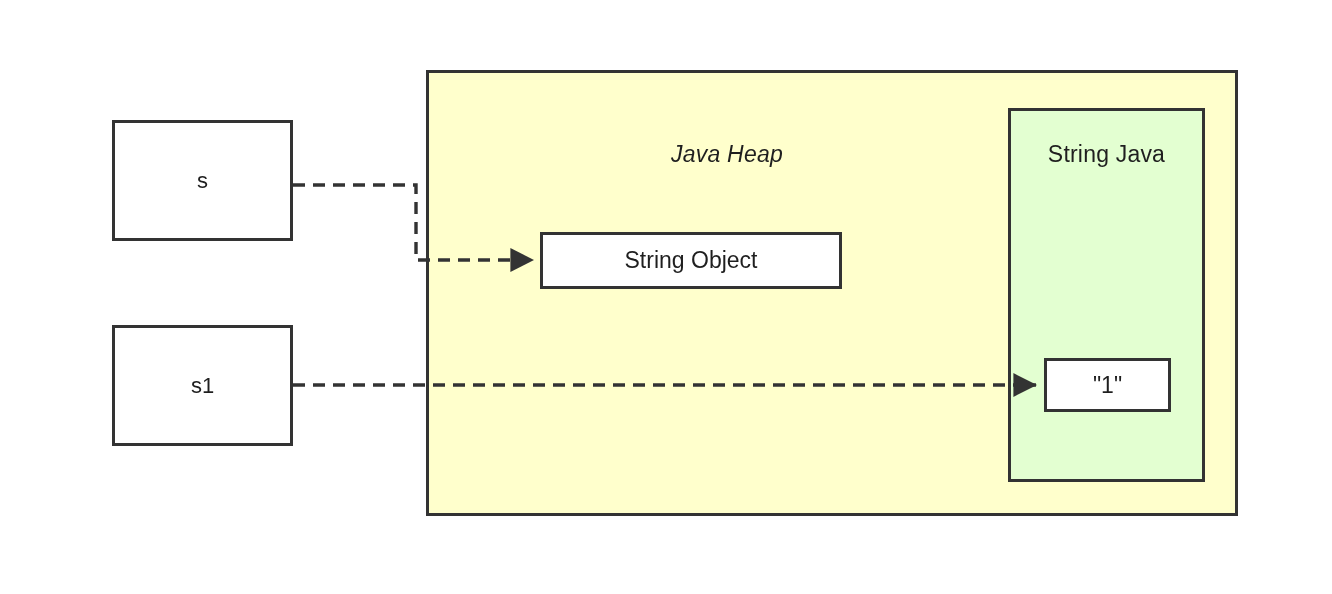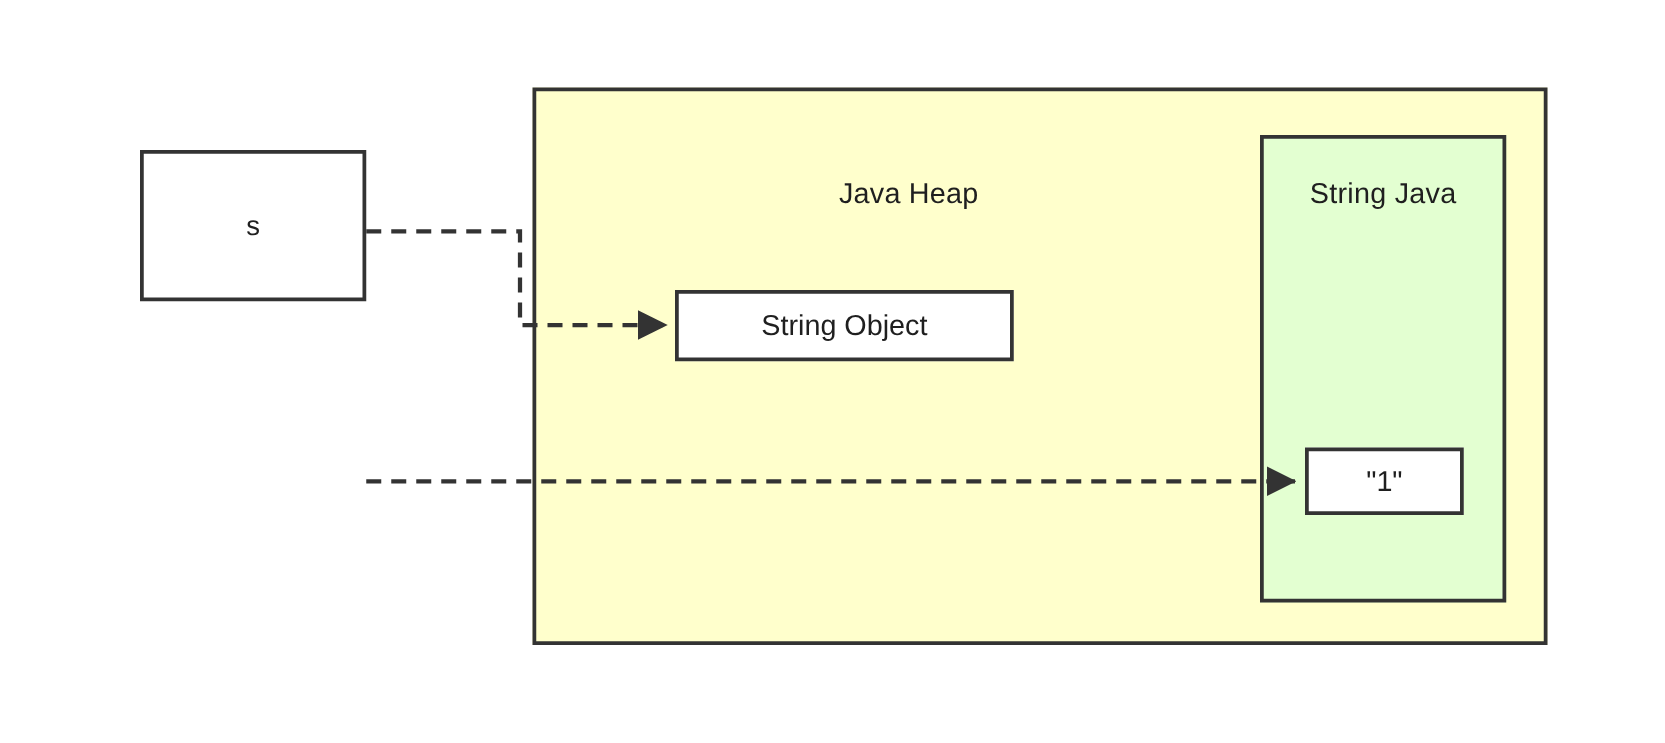--- a/index.html
+++ b/index.html
@@ -36,20 +36,21 @@
   }
   #heap-label {
     position: absolute;
     left: 0;
     top: 68px;
     width: 596px;
     text-align: center;
     font-size: 23px;
     color: #1f1f1f;
     letter-spacing: 0.2px;
+    font-style: italic;
   }
 
   
   #pool {
     left: 1008px;
     top: 108px;
     width: 197px;
     height: 374px;
     background: #e3ffd1;
     display: block;
@@ -80,21 +81,21 @@
     width: 181px;
     height: 121px;
     background: #ffffff;
     font-size: 22px;
   }
 
   
   #string-object {
     left: 540px;
     top: 232px;
-    width: 271px;
+    width: 302px;
     height: 57px;
     background: #ffffff;
     font-size: 23px;
   }
   #literal-one {
     left: 1044px;
     top: 358px;
     width: 127px;
     height: 54px;
     background: #ffffff;
@@ -121,20 +122,23 @@
   </div>
 
   <div id="pool" class="box">
     <div id="pool-label">String Java</div>
   </div>
 
   <div id="var-s" class="box">
     <span>s</span>
   </div>
 
+  <div id="var-s1" class="box">
+    <span>s1</span>
+  </div>
 
   <div id="string-object" class="box">
     <span>String Object</span>
   </div>
 
   <div id="literal-one" class="box">
     <span>"1"</span>
   </div>
 
   <svg id="connectors" viewBox="0 0 1332 594" xmlns="http://www.w3.org/2000/svg">

